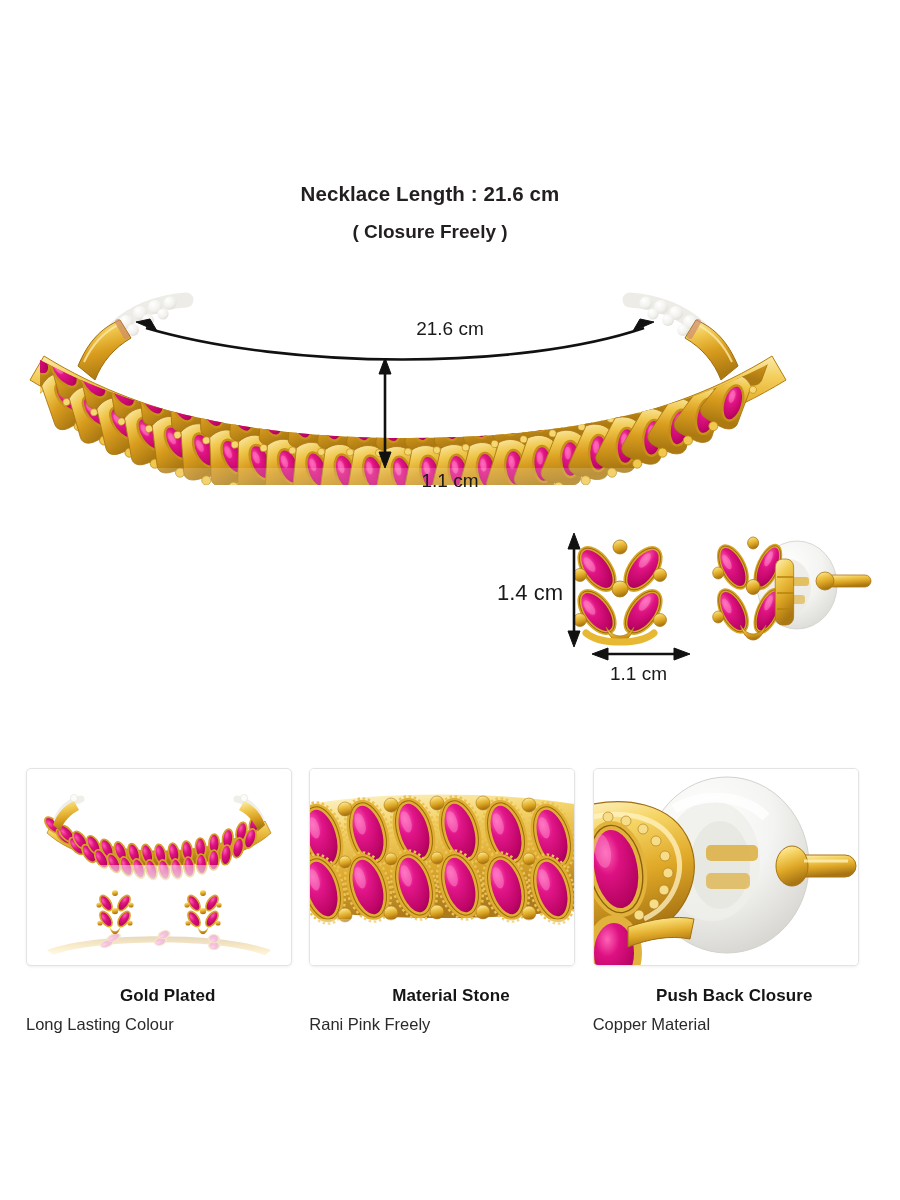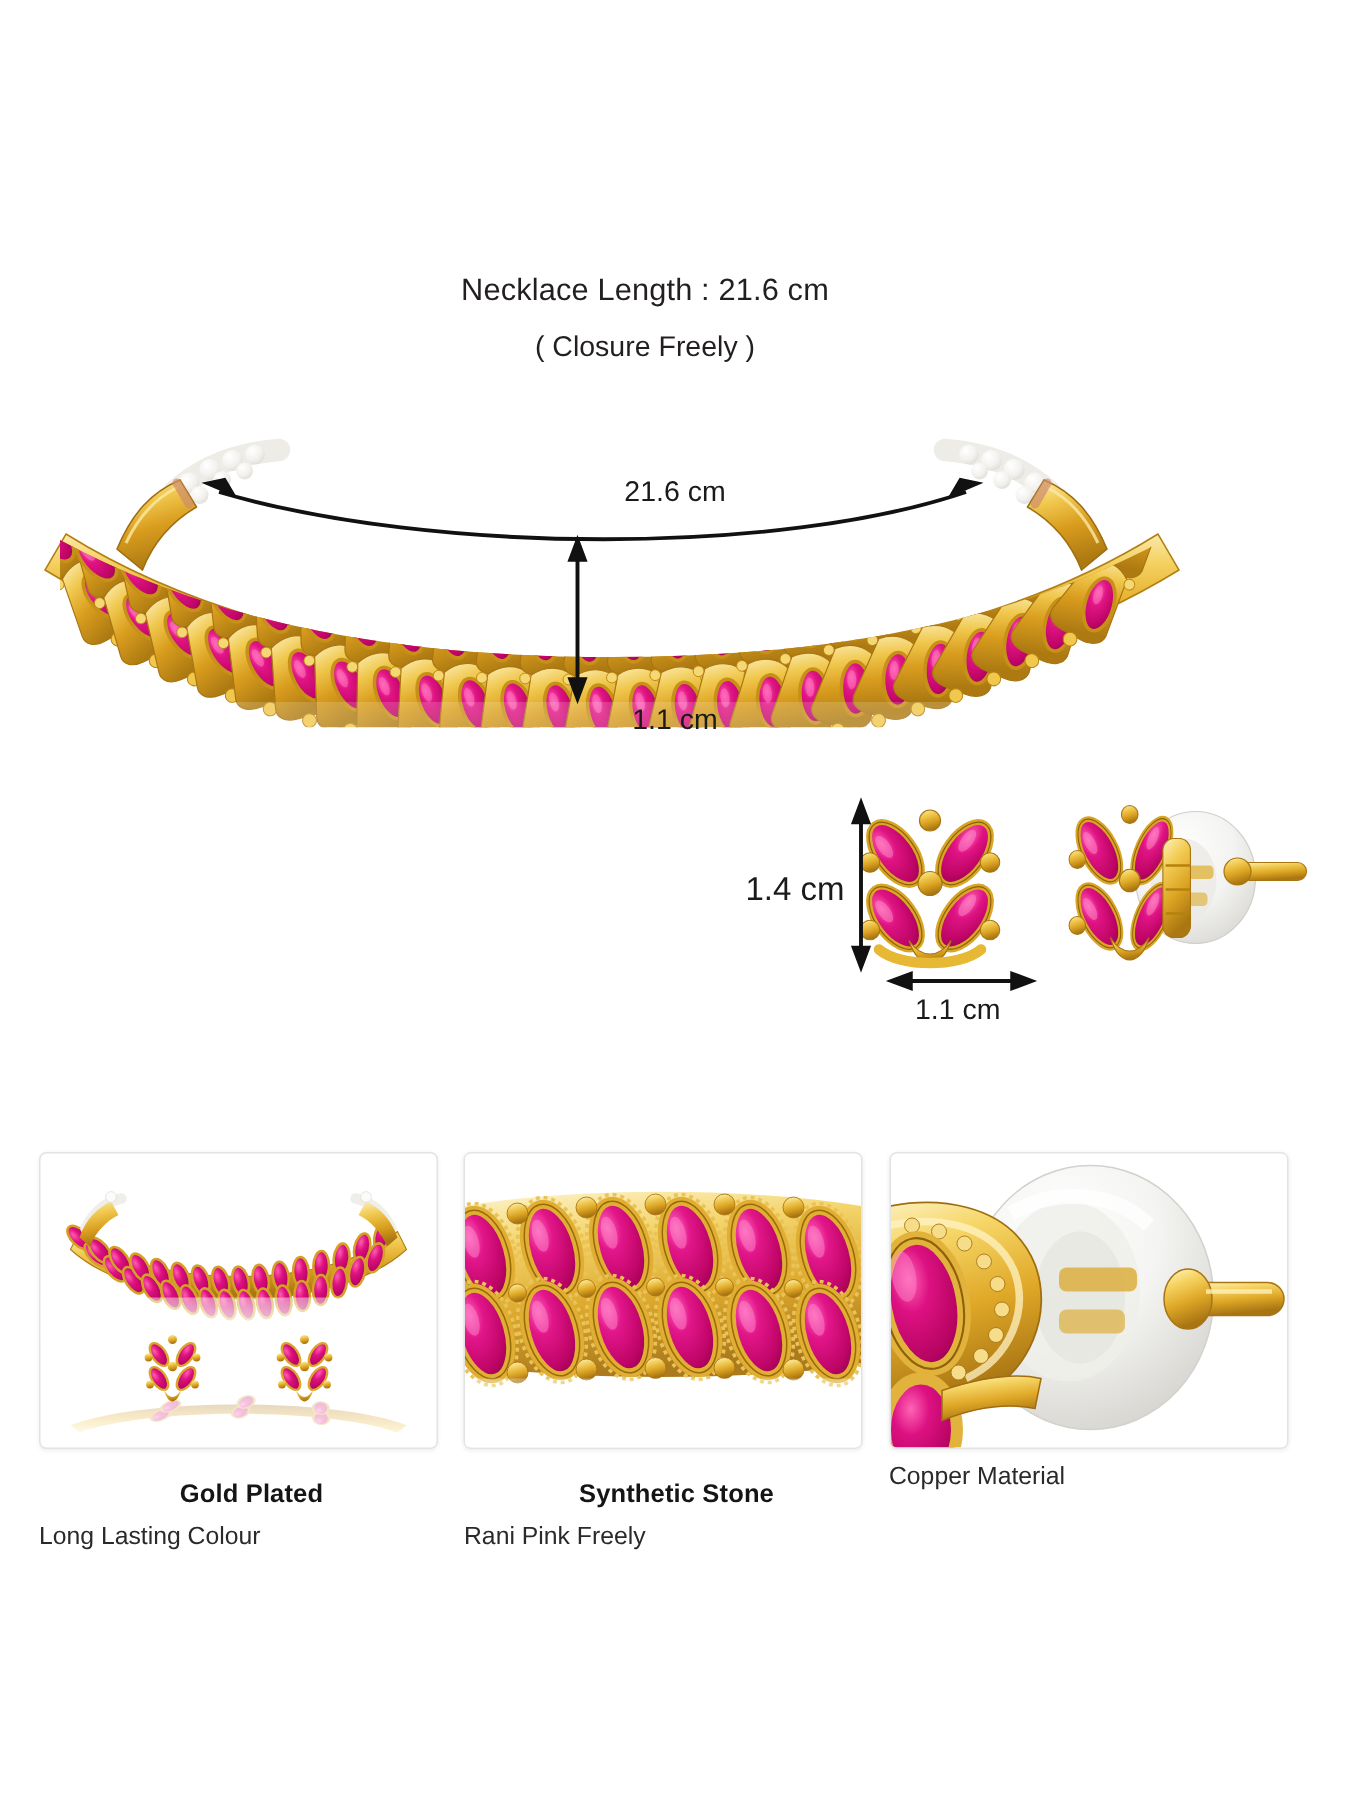--- a/index.html
+++ b/index.html
@@ -17,20 +17,21 @@
     color: #231f20;
     -webkit-font-smoothing: antialiased;
   }
 
   
   #header-block {
     position: absolute;
     left: 0; top: 183px;
     width: 900px;
     text-align: center;
+    font-weight: bold;
   }
   #header-inner { display: inline-block; text-align: center; padding-right: 40px; }
   .hdr-line1 {
     font-size: 20.5px;
     letter-spacing: .1px;
     color: #231f20;
     line-height: 1.1;
     white-space: nowrap;
   }
   .hdr-line2 {
@@ -511,21 +512,21 @@
 
         <g opacity="0.24" transform="translate(0,318) scale(1,-0.4)">
           <path d="M-6,36 C 70,22 190,22 270,36 L 270,140 C 190,152 70,152 -6,140 Z" fill="url(#c2gold)"></path>
           <use href="#c2stoneSet" transform="translate(58,64) rotate(-16)"></use>
           <use href="#c2stoneSet" transform="translate(150,62) rotate(-16)"></use>
           <use href="#c2stoneSet" transform="translate(242,68) rotate(-16)"></use>
         </g>
         <rect x="0" y="150" width="264" height="46" fill="url(#c2fade)"></rect>
       </svg>
     </div>
-    <div class="card-title">Synthetic Stone</div>
+    <div class="card-title">Material Stone</div>
     <div class="card-sub">Rani Pink Freely</div>
   </div>
 
   <div class="feature-card">
     <div class="card-photo">
       <svg width="264" height="196" viewBox="0 0 264 196">
         <defs>
           <linearGradient id="c3gold" x1="0" y1="0" x2="0.3" y2="1">
             <stop offset="0" stop-color="#fff6d4"></stop>
               <stop offset="0.28" stop-color="#f6d667"></stop>
@@ -582,16 +583,17 @@
           <ellipse cx="22" cy="100" rx="26" ry="44" fill="url(#c3stone)" stroke="#e2b33c" stroke-width="9" transform="rotate(-10 22 100)"></ellipse>
           <ellipse cx="22" cy="100" rx="26" ry="44" fill="none" stroke="#8e6108" stroke-width="1.4" transform="rotate(-10 22 100)"></ellipse>
           <ellipse cx="12" cy="80" rx="8" ry="17" fill="#ff8ccd" opacity="0.45" transform="rotate(-10 22 100)"></ellipse>
 
           <ellipse cx="20" cy="184" rx="24" ry="34" fill="url(#c3stone)" stroke="#e2b33c" stroke-width="8"></ellipse>
 
           <path d="M34,158 C 58,150 82,146 100,150 L 96,170 C 76,166 54,170 34,178 Z" fill="url(#c3gold)" stroke="#9f6e10" stroke-width="1"></path>
         </g>
       </svg>
     </div>
+    <div class="card-title">Push Back Closure</div>
     <div class="card-sub">Copper Material</div>
   </div>
 
 </div>
 
 </body></html>

